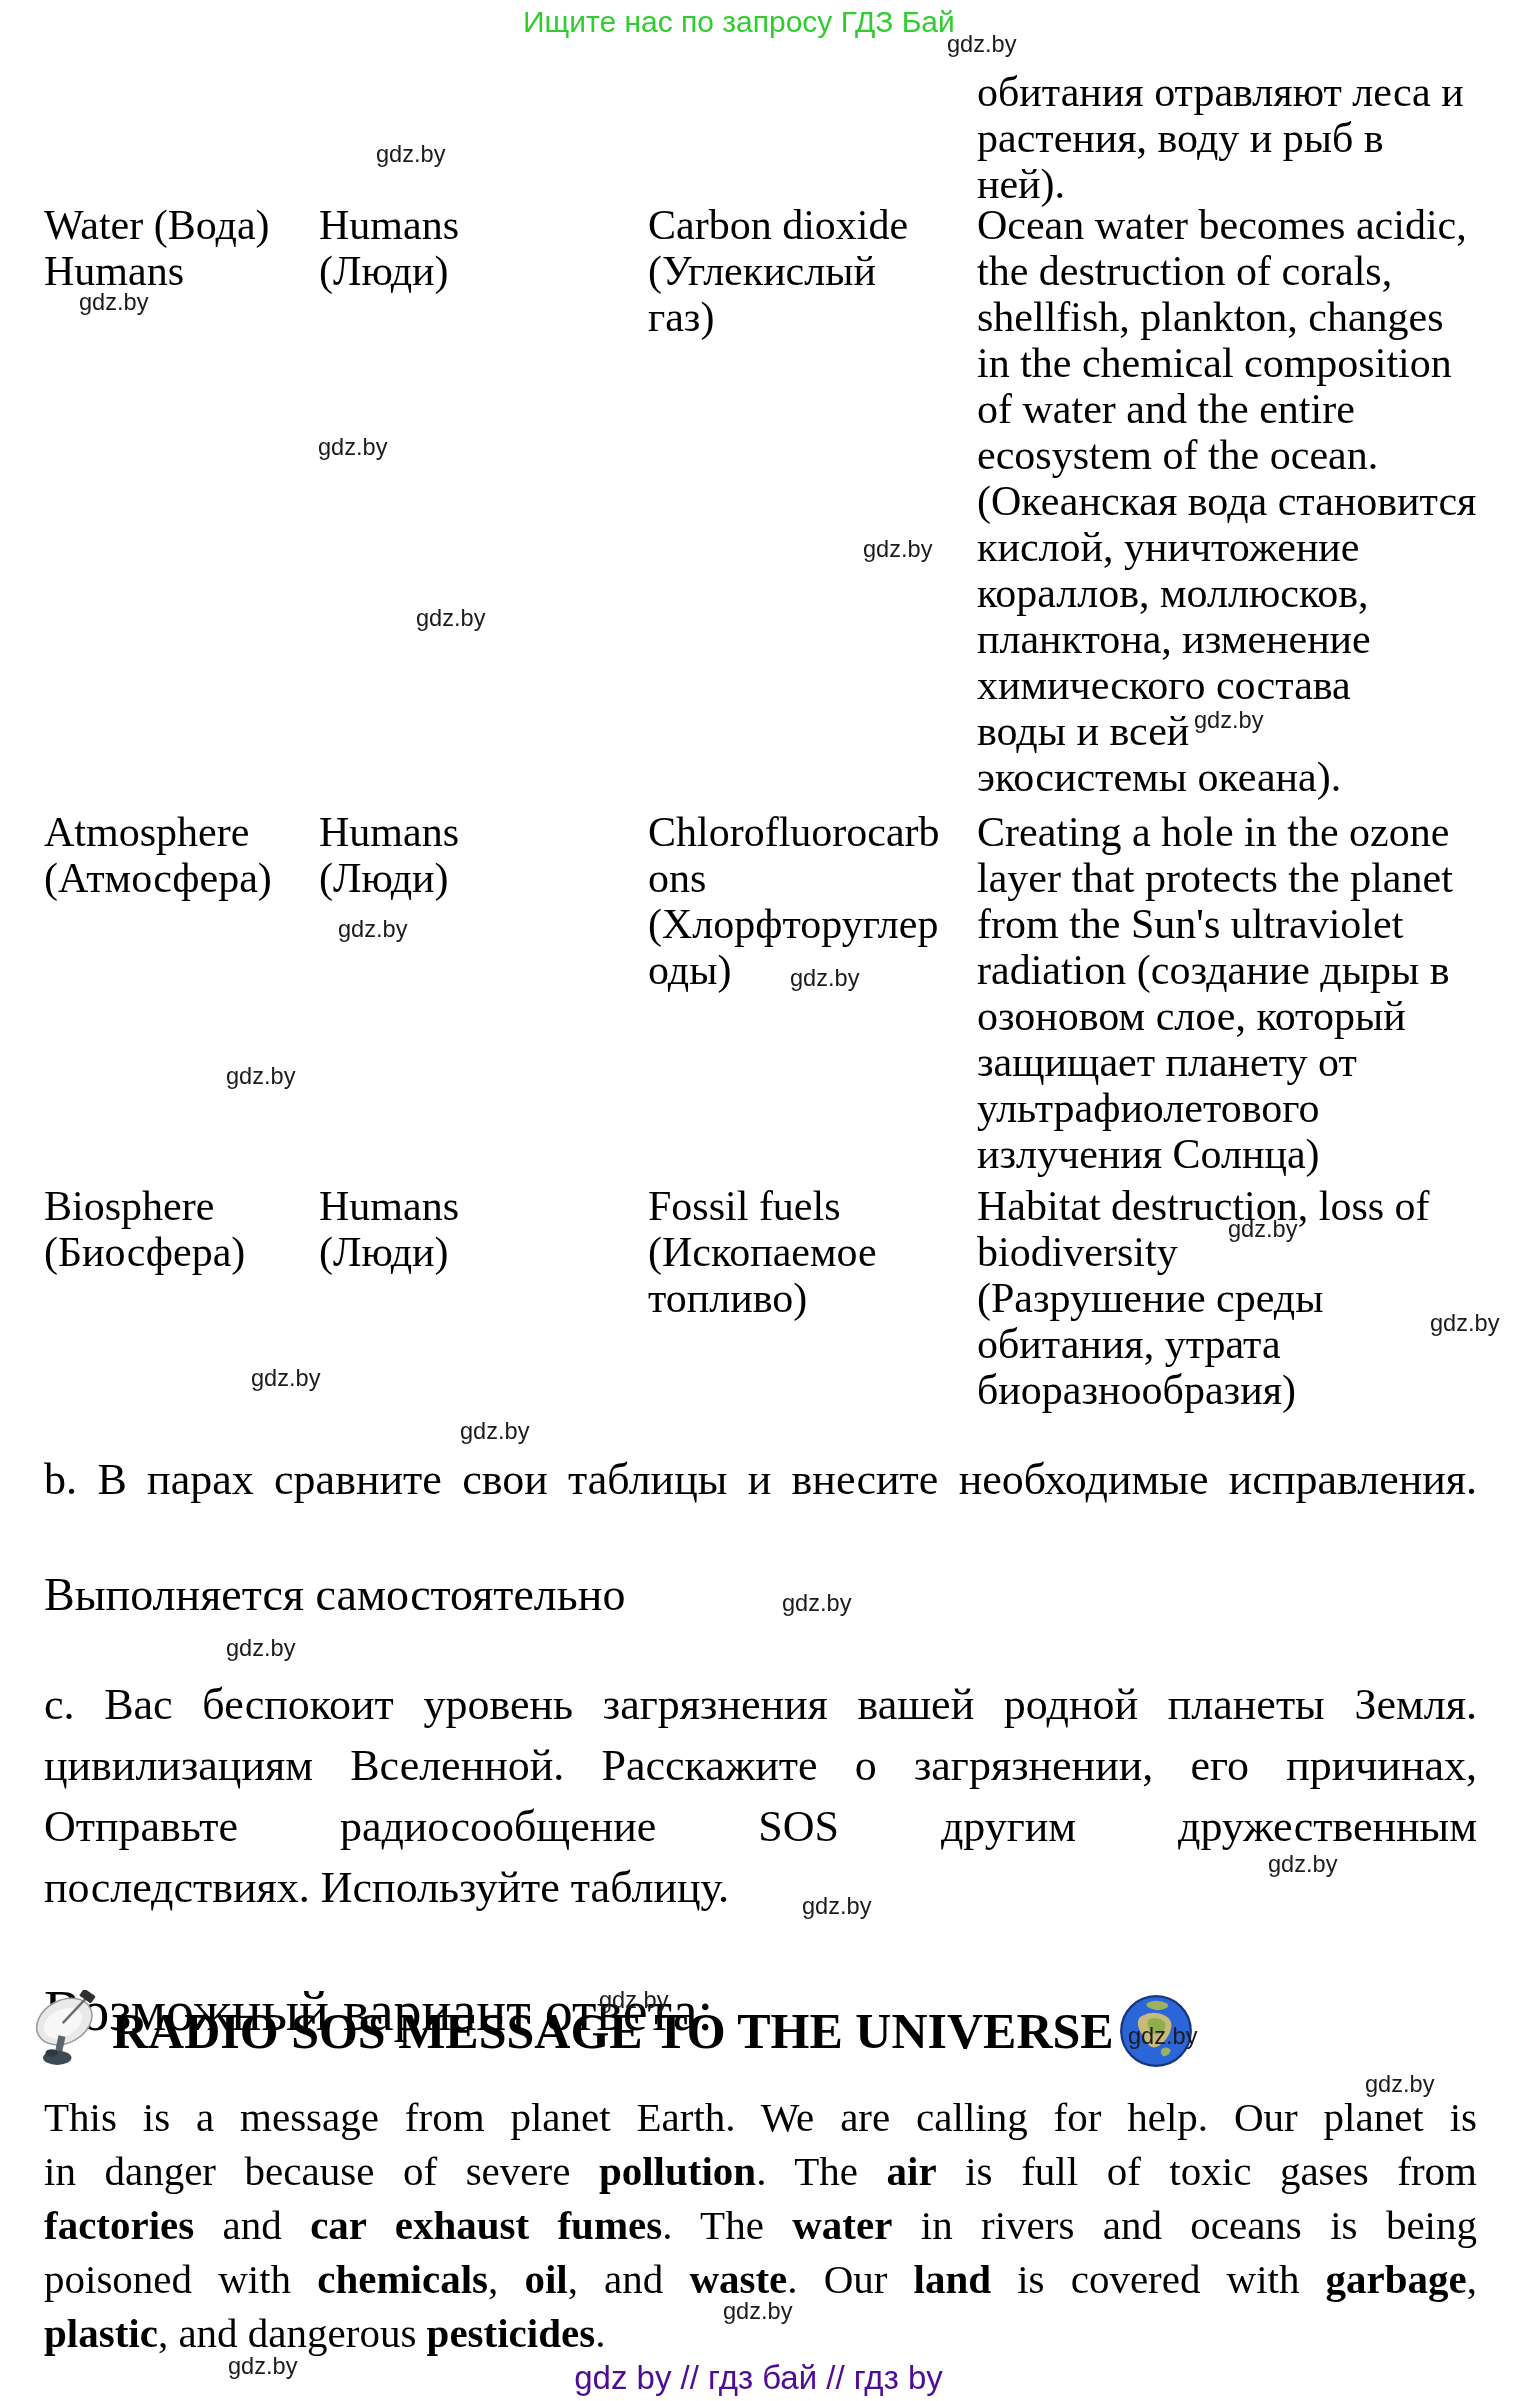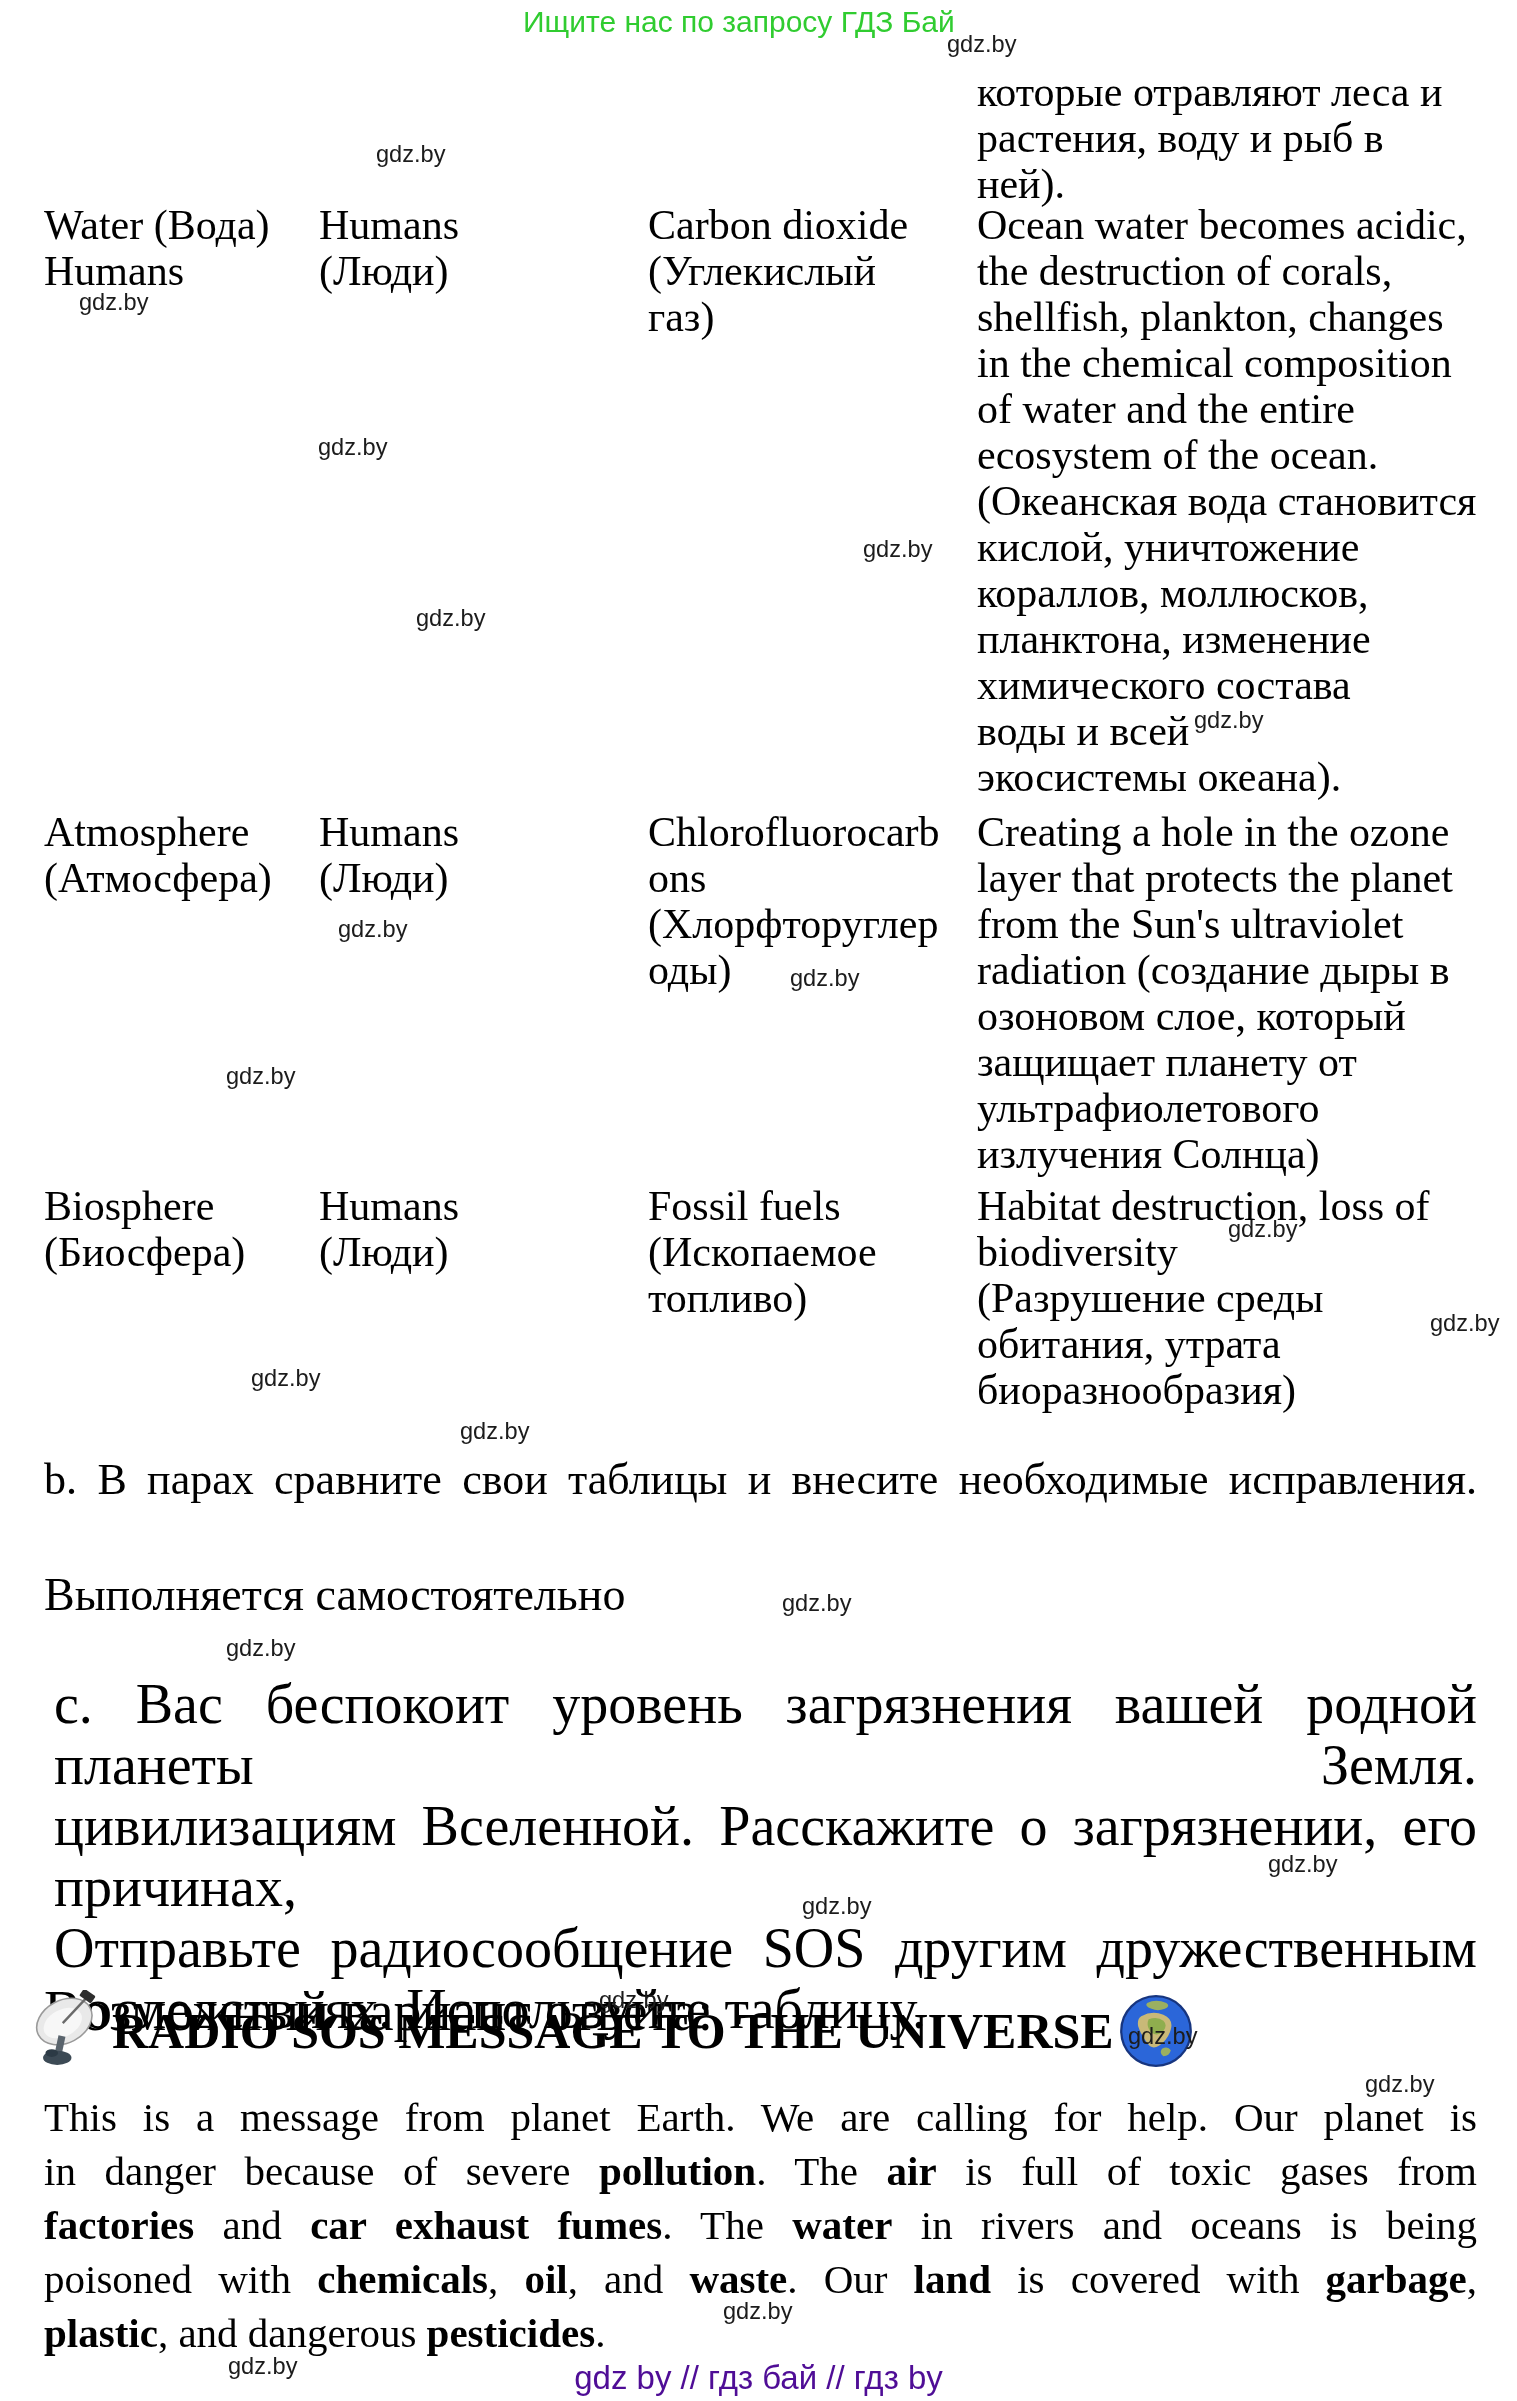--- a/index.html
+++ b/index.html
@@ -36,21 +36,21 @@
   .row2{top:809px;}
   .row3{top:1183px;}
   .bline{
     position:absolute;left:44px;top:1454px;width:1433px;
     font-size:44px;text-align:justify;text-align-last:justify;
   }
   .selfnote{
     position:absolute;left:44px;top:1568px;font-size:46px;
   }
   .cpar{position:absolute;left:44px;top:1674px;width:1433px;}
-  .cpar .pl{font-size:56px;line-height:61px;margin-left:10px;}
+  .cpar .pl{font-size:44px;line-height:61px;}
   .j{text-align:justify;text-align-last:justify;}
   .answer{position:absolute;left:44px;top:1979px;font-size:56px;font-family:Liberation Serif, serif;}
   .soshead{
     position:absolute;left:28px;top:1990px;width:1462px;
     display:flex;align-items:center;gap:5px;
   }
   .soshead .ht{font-size:50px;font-weight:bold;white-space:nowrap;}
   .icon{flex:0 0 auto;display:block;}
   .sospar{position:absolute;left:44px;top:2090px;width:1433px;}
   .sospar .sl{font-size:41px;line-height:54px;}
@@ -61,21 +61,21 @@
     font-size:33px;color:var(--footer-purple);
   }
 </style>
 </head>
 <body>
 
 <div class="promo">Ищите нас по запросу ГДЗ Бай</div>
 
 <div>
 
-  <div class="cell col4 row0">которые отравляют леса и
+  <div class="cell col4 row0">обитания отравляют леса и
 растения, воду и рыб в
 ней).</div>
 
   <div class="cell col1 row1">Water (Вода)
 Humans</div>
   <div class="cell col2 row1">Humans
 (Люди)</div>
   <div class="cell col3 row1">Carbon dioxide
 (Углекислый
 газ)</div>

